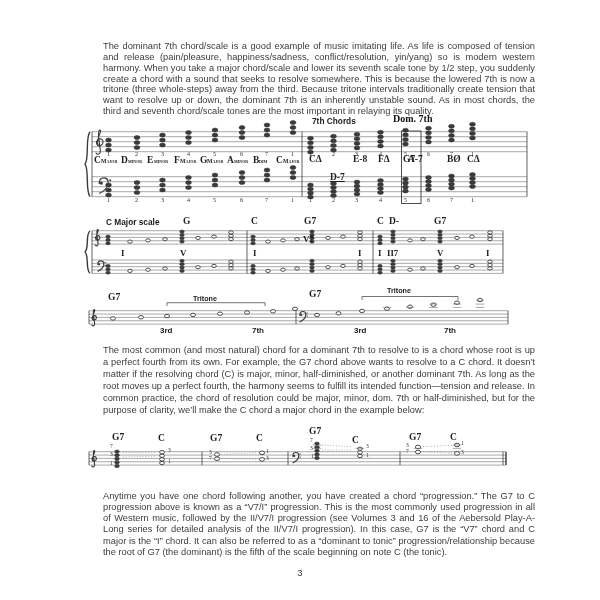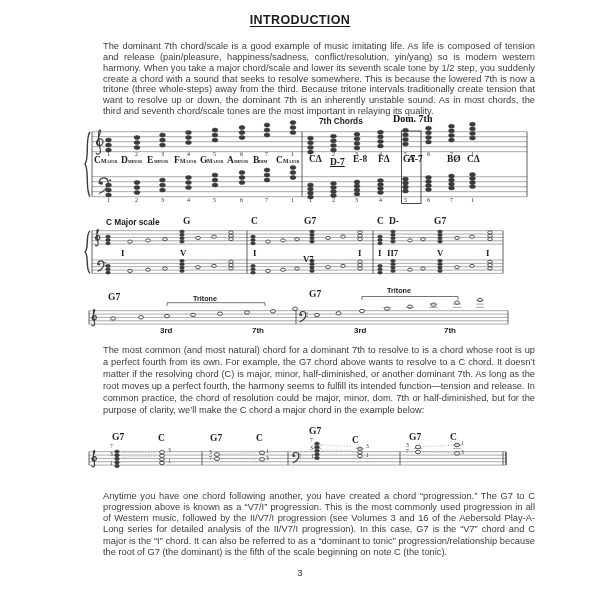--- a/index.html
+++ b/index.html
@@ -27,21 +27,20 @@
   .tri{font-weight:bold;font-size:7.2px;color:#1b1b1b;}
   .deg{font-weight:bold;font-size:8px;color:#1b1b1b;}
   .tiny{font-family:"Liberation Serif",serif;font-size:5.5px;color:#2e2e2e;}
   .pageno{position:absolute;top:567px;left:0;width:600px;text-align:center;
           font-size:9.5px;color:#333;}
 </style>
 </head>
 <body>
 
 <div class="page">
-  <h1 class="title">INTRODUCTION</h1>
 
   <p class="para p1">The dominant 7th chord/scale is a good example of music imitating life. As life is composed of tension and release (pain/pleasure, happiness/sadness, conflict/resolution, yin/yang) so is modern western harmony. When you take a major chord/scale and lower its seventh scale tone by 1/2 step, you suddenly create a chord with a sound that seeks to resolve somewhere. This is because the lowered 7th is now a tritone (three whole-steps) away from the third. Because tritone intervals traditionally create tension that want to resolve up or down, the dominant 7th is an inherently unstable sound. As in most chords, the third and seventh chord/scale tones are the most important in relaying its quality.</p>
 
   <svg id="music-svg" viewBox="0 0 600 600" xmlns="http://www.w3.org/2000/svg">
       <line x1="92" x2="527" y1="131.7" y2="131.7" stroke="#6e6e6e" stroke-width="0.6"></line>
       <line x1="92" x2="527" y1="136.7" y2="136.7" stroke="#6e6e6e" stroke-width="0.6"></line>
       <line x1="92" x2="527" y1="141.7" y2="141.7" stroke="#6e6e6e" stroke-width="0.6"></line>
       <line x1="92" x2="527" y1="146.7" y2="146.7" stroke="#6e6e6e" stroke-width="0.6"></line>
       <line x1="92" x2="527" y1="151.7" y2="151.7" stroke="#6e6e6e" stroke-width="0.6"></line>
       <line x1="92" x2="527" y1="176.7" y2="176.7" stroke="#6e6e6e" stroke-width="0.6"></line>
@@ -386,40 +385,40 @@
       <ellipse cx="457" cy="445" rx="2.6" ry="1.8" fill="#fff" stroke="#3a3a3a" stroke-width="0.9"></ellipse>
       <ellipse cx="457" cy="453.4" rx="2.6" ry="1.8" fill="#fff" stroke="#3a3a3a" stroke-width="0.9"></ellipse>
       <line x1="413.8" x2="422.2" y1="448.4" y2="448.4" stroke="#6e6e6e" stroke-width="0.6"></line>
       <line x1="452.8" x2="461.2" y1="448.4" y2="448.4" stroke="#6e6e6e" stroke-width="0.6"></line>
       <line x1="452.8" x2="461.2" y1="445.05" y2="445.05" stroke="#6e6e6e" stroke-width="0.6"></line>
       <line x1="423" y1="446.7" x2="452" y2="445.3" stroke="#8a8a8a" stroke-width="0.7" stroke-dasharray="0.9,1.9"></line>
       <line x1="423" y1="451.8" x2="452" y2="453.2" stroke="#8a8a8a" stroke-width="0.7" stroke-dasharray="0.9,1.9"></line>
     </svg>
 
   <div class="overlay">
-      <span class="lbl cap" style="left: 319px; top: 117px;">7th Chords</span>
+      <span class="lbl cap" style="left: 312px; top: 117px;">7th Chords</span>
       <span class="lbl capb" style="left: 393px; top: 114px;">Dom. 7th</span>
       <span class="lbl chr" style="left: 94px; top: 156px;">C</span>
       <span class="lbl chq" style="left: 101px; top: 159px;">Major</span>
       <span class="lbl chr" style="left: 121px; top: 156px;">D</span>
       <span class="lbl chq" style="left: 128px; top: 159px;">minor</span>
       <span class="lbl chr" style="left: 147px; top: 156px;">E</span>
       <span class="lbl chq" style="left: 154px; top: 159px;">minor</span>
       <span class="lbl chr" style="left: 174px; top: 156px;">F</span>
       <span class="lbl chq" style="left: 180px; top: 159px;">Major</span>
       <span class="lbl chr" style="left: 200px; top: 156px;">G</span>
       <span class="lbl chq" style="left: 207px; top: 159px;">Major</span>
       <span class="lbl chr" style="left: 227px; top: 156px;">A</span>
       <span class="lbl chq" style="left: 234px; top: 159px;">minor</span>
       <span class="lbl chr" style="left: 253px; top: 156px;">B</span>
       <span class="lbl chq" style="left: 259px; top: 159px;">dim</span>
       <span class="lbl chr" style="left: 276px; top: 156px;">C</span>
       <span class="lbl chq" style="left: 283px; top: 159px;">Major</span>
       <span class="lbl ch" style="left: 309px; top: 155px;">CΔ</span>
-      <span class="lbl ch" style="left: 330px; top: 158px; text-decoration: underline;">D-7</span>
+      <span class="lbl ch" style="left: 330px; top: 173px; text-decoration: underline;">D-7</span>
       <span class="lbl ch" style="left: 353px; top: 155px;">E-8</span>
       <span class="lbl ch" style="left: 378px; top: 155px;">FΔ</span>
       <span class="lbl ch" style="left: 403px; top: 155px;">G7</span>
       <span class="lbl ch" style="left: 408px; top: 155px;">A-7</span>
       <span class="lbl ch" style="left: 447px; top: 155px;">BØ</span>
       <span class="lbl ch" style="left: 467px; top: 155px;">CΔ</span>
       <span class="lbl num" style="left: 107px; top: 151px;">1</span>
       <span class="lbl num" style="left: 135px; top: 151px;">2</span>
       <span class="lbl num" style="left: 161px; top: 151px;">3</span>
       <span class="lbl num" style="left: 187px; top: 151px;">4</span>
@@ -456,21 +455,21 @@
       <span class="lbl cap" style="left: 106px; top: 218px;">C Major scale</span>
       <span class="lbl ch" style="left: 183px; top: 217px;">G</span>
       <span class="lbl ch" style="left: 251px; top: 217px;">C</span>
       <span class="lbl ch" style="left: 304px; top: 217px;">G7</span>
       <span class="lbl ch" style="left: 377px; top: 217px;">C</span>
       <span class="lbl ch" style="left: 389px; top: 217px;">D-</span>
       <span class="lbl ch" style="left: 434px; top: 217px;">G7</span>
       <span class="lbl rn" style="left: 121px; top: 249px;">I</span>
       <span class="lbl rn" style="left: 180px; top: 249px;">V</span>
       <span class="lbl rn" style="left: 253px; top: 249px;">I</span>
-      <span class="lbl rn" style="left: 303px; top: 255px; font-family: Liberation Serif, serif;">V7</span>
+      <span class="lbl rn" style="left: 303px; top: 235px; font-family: Liberation Serif, serif;">V7</span>
       <span class="lbl rn" style="left: 358px; top: 249px;">I</span>
       <span class="lbl rn" style="left: 378px; top: 249px;">I</span>
       <span class="lbl rn" style="left: 387px; top: 249px;">II7</span>
       <span class="lbl rn" style="left: 437px; top: 249px;">V</span>
       <span class="lbl rn" style="left: 486px; top: 249px;">I</span>
     </div>
   <div class="overlay">
       <span class="lbl ch" style="left: 108px; top: 293px;">G7</span>
       <span class="lbl tri" style="left: 193px; top: 295px;">Tritone</span>
       <span class="lbl deg" style="left: 160px; top: 327px;">3rd</span>

